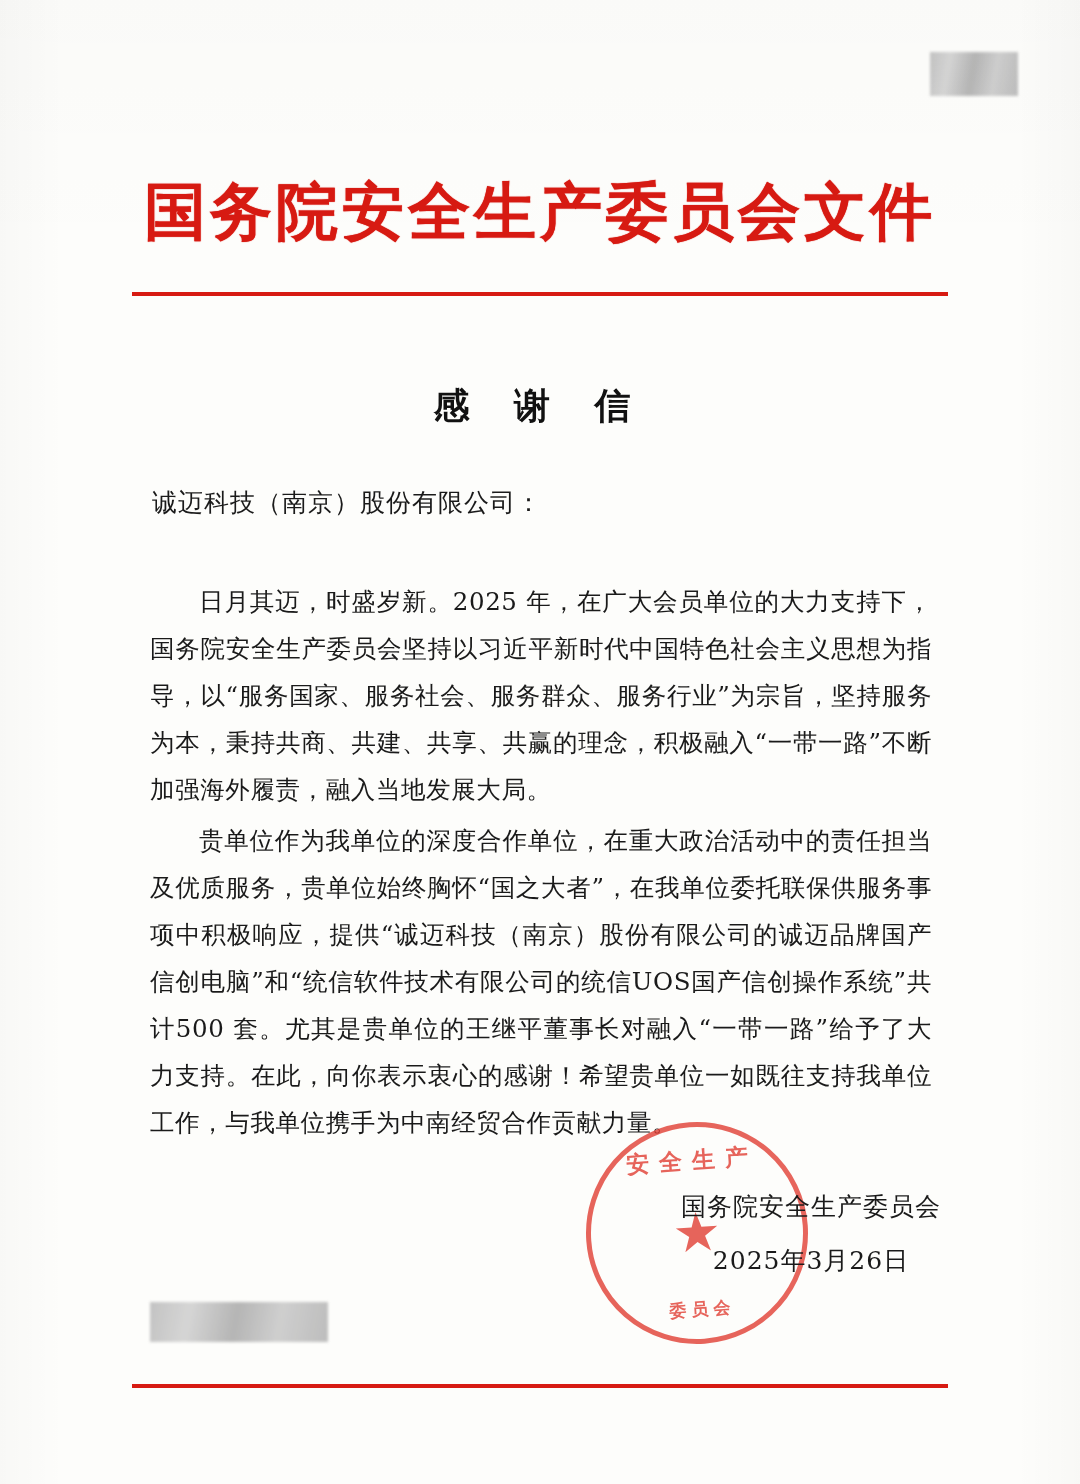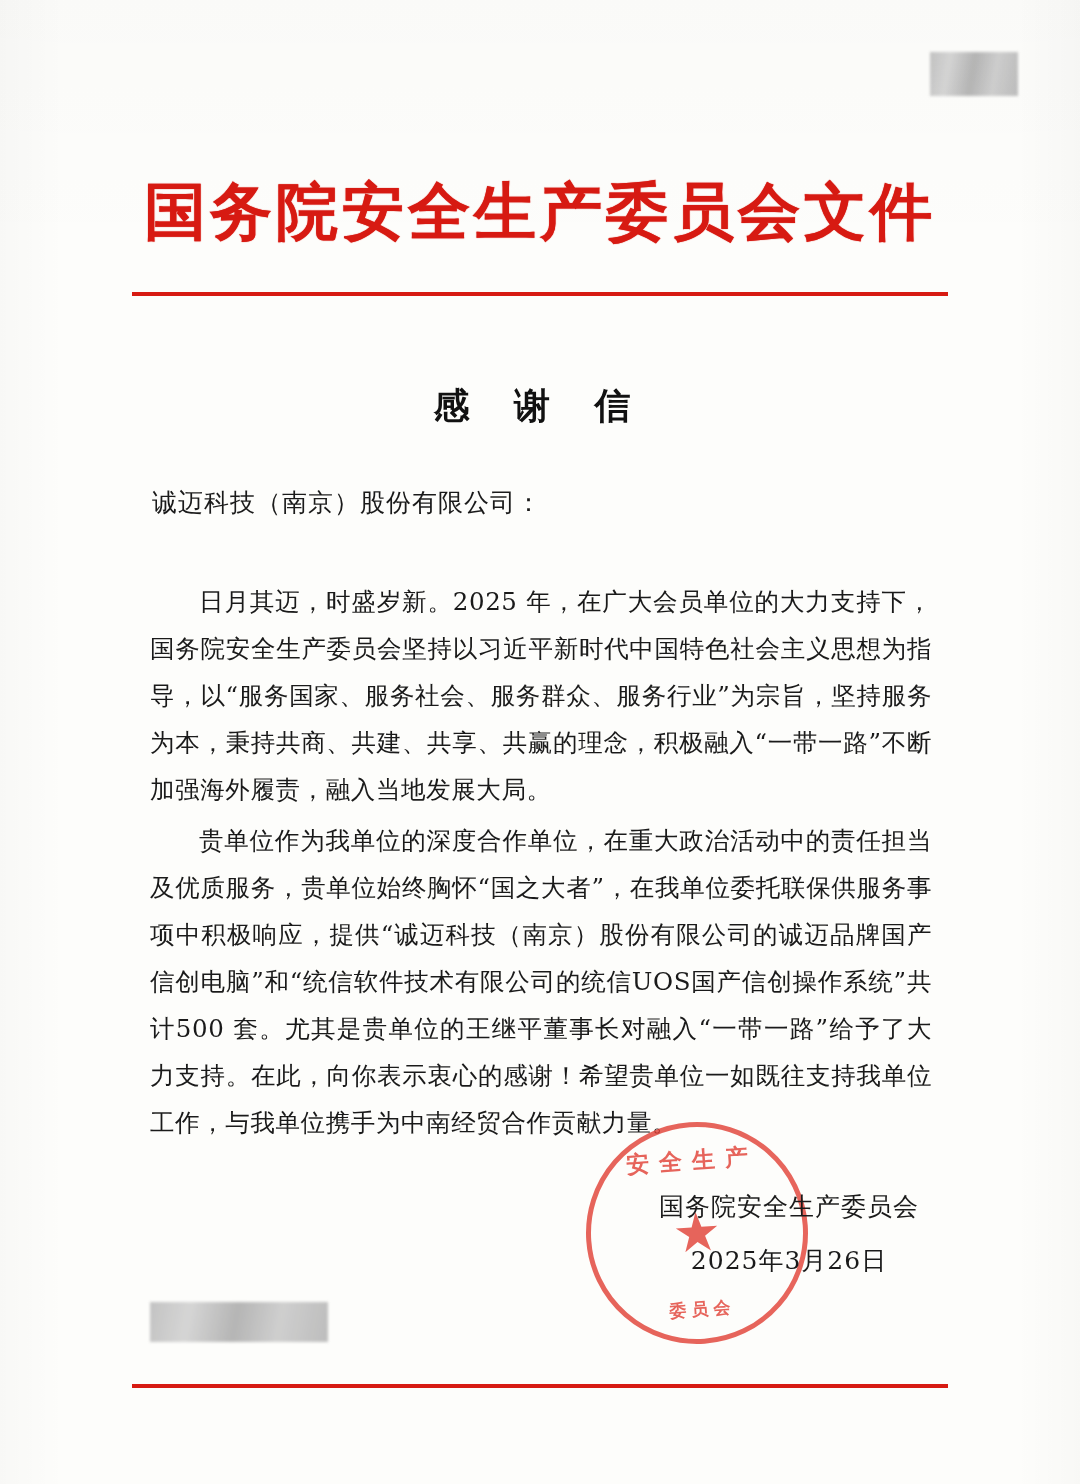--- a/index.html
+++ b/index.html
@@ -113,21 +113,21 @@
     letter-spacing: 0.6px;
   }
   .body-text p {
     margin: 0 0 4px 0;
     text-indent: 2em;
   }
 
   
   .signature {
     position: absolute;
-    right: 161px;
+    right: 139px;
     bottom: 196px;
     text-align: center;
     font-family: "DejaVu Serif", serif;
     font-size: 25px;
     color: #1a1a1a;
     line-height: 54px;
     letter-spacing: 1px;
     z-index: 3;
   }
 

